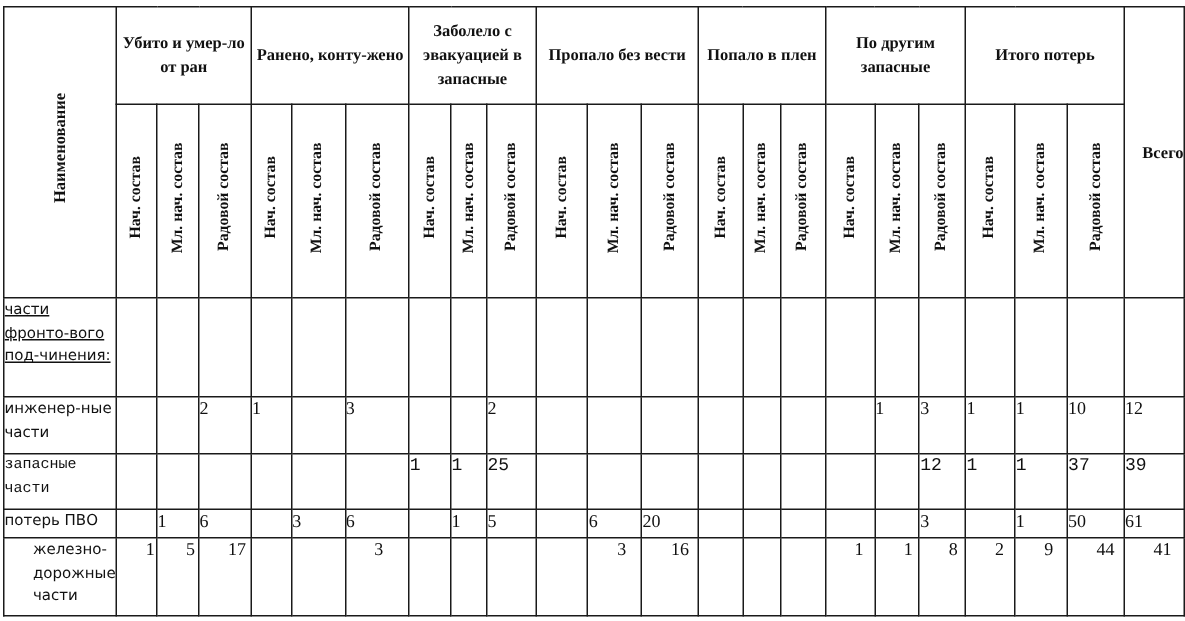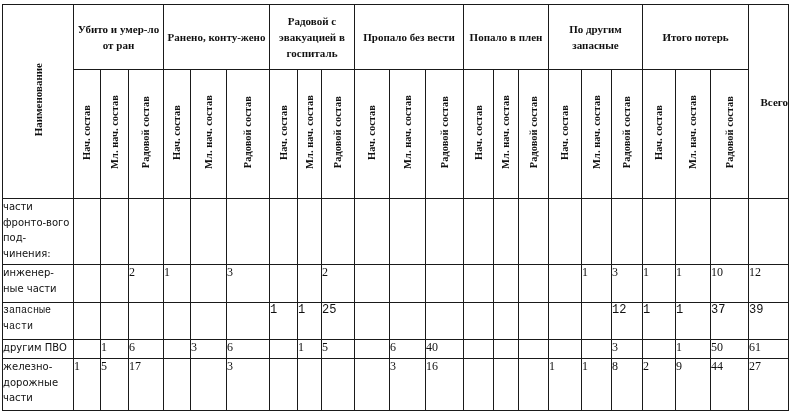--- a/index.html
+++ b/index.html
@@ -26,25 +26,25 @@
   }
   .vert.name { font-size: 11px; }
   td.rowname {
     font-family: "DejaVu Sans", sans-serif; font-size: 10px; line-height: 15.5px;
     vertical-align: top; padding: 1px 2px 0 3px; text-align: left;
   }
   td.val {
     font-size: 12px; vertical-align: top; text-align: left;
     padding: 2px 0 0 3px; line-height: 14px;
   }
-  tr.r1 td { height: 65px; }
+  tr.r1 td { height: 65px; text-decoration: underline; }
   tr.r2 td { height: 37px; margin-left: 44px; }
   tr.r3 td { height: 36px; font-family: Liberation Mono, monospace; }
   tr.r4 td { height: 18px; }
-  tr.r5 td { height: 51px; }
+  tr.r5 td { height: 51px; padding-left: 19px; }
 </style>
 </head>
 <body>
 
 <table class="losses">
   <colgroup>
     <col style="width:71px">
       <col style="width:27px">
       <col style="width:28px">
       <col style="width:35px">
@@ -68,21 +68,21 @@
       <col style="width:38px">
       <col style="width:40px">
   </colgroup>
   <thead>
     <tr>
       <th rowspan="2" class="name-head">
         <span class="vert name">Наименование</span>
       </th>
       <th colspan="3" class="group">Убито и умер-ло от ран</th>
       <th colspan="3" class="group">Ранено, конту-жено</th>
-      <th colspan="3" class="group">Радовой с эвакуацией в госпиталь</th>
+      <th colspan="3" class="group">Заболело с эвакуацией в запасные</th>
       <th colspan="3" class="group">Пропало без вести</th>
       <th colspan="3" class="group">Попало в плен</th>
       <th colspan="3" class="group">По другим запасные</th>
       <th colspan="3" class="group">Итого потерь</th>
       <th rowspan="2" class="total-head">Всего</th>
     </tr>
     <tr>
       <th class="sub"><span class="vert">Нач. состав</span></th>
       <th class="sub"><span class="vert">Мл. нач. состав</span></th>
       <th class="sub"><span class="vert">Радовой состав</span></th>
@@ -176,33 +176,33 @@
         <td class="val"></td>
         <td class="val"></td>
         <td class="val"></td>
         <td class="val">12</td>
         <td class="val">1</td>
         <td class="val">1</td>
         <td class="val">37</td>
         <td class="val">39</td>
       </tr>
     <tr class="r4">
-        <td class="rowname">другим ПВО</td>
+        <td class="rowname">потерь ПВО</td>
         <td class="val"></td>
         <td class="val">1</td>
         <td class="val">6</td>
         <td class="val"></td>
         <td class="val">3</td>
         <td class="val">6</td>
         <td class="val"></td>
         <td class="val">1</td>
         <td class="val">5</td>
         <td class="val"></td>
         <td class="val">6</td>
-        <td class="val">40</td>
+        <td class="val">20</td>
         <td class="val"></td>
         <td class="val"></td>
         <td class="val"></td>
         <td class="val"></td>
         <td class="val"></td>
         <td class="val">3</td>
         <td class="val"></td>
         <td class="val">1</td>
         <td class="val">50</td>
         <td class="val">61</td>
@@ -223,16 +223,16 @@
         <td class="val">16</td>
         <td class="val"></td>
         <td class="val"></td>
         <td class="val"></td>
         <td class="val">1</td>
         <td class="val">1</td>
         <td class="val">8</td>
         <td class="val">2</td>
         <td class="val">9</td>
         <td class="val">44</td>
-        <td class="val">27</td>
+        <td class="val">41</td>
       </tr>
   </tbody>
 </table>
 
 </body></html>

